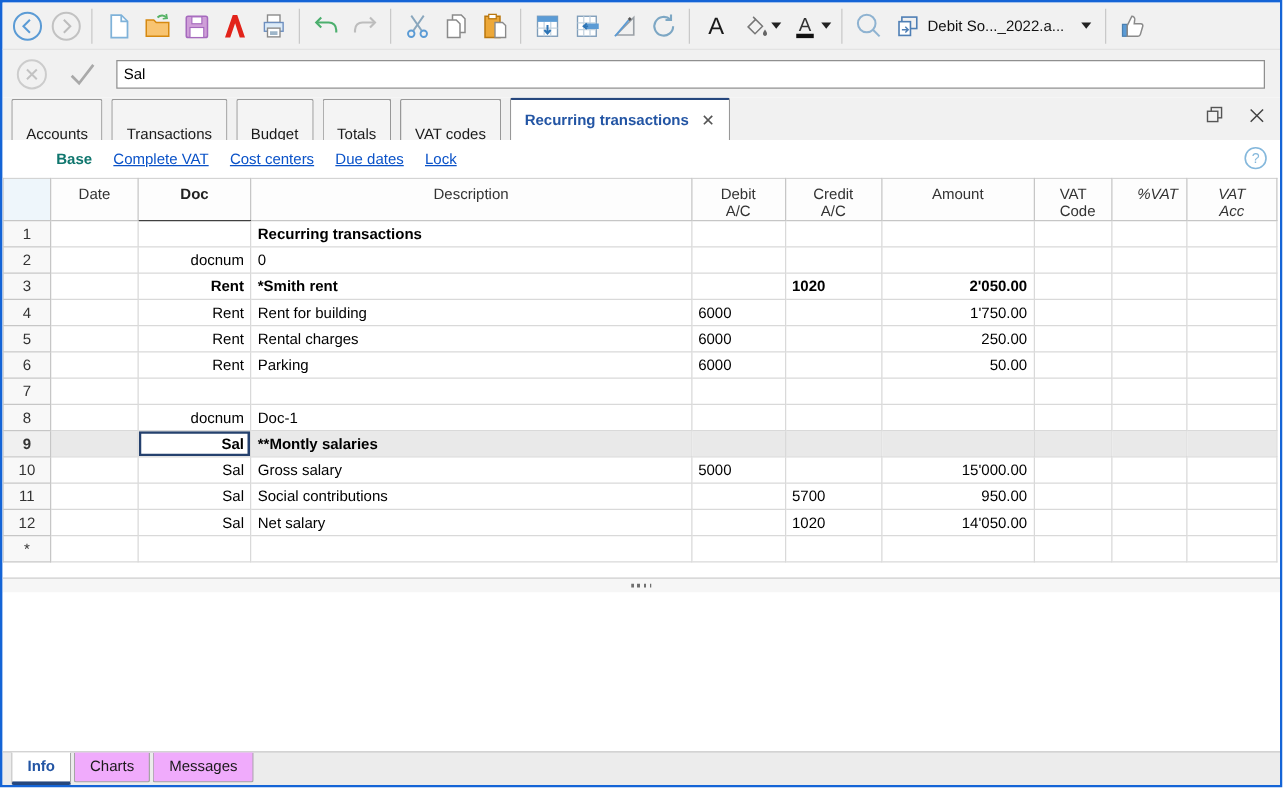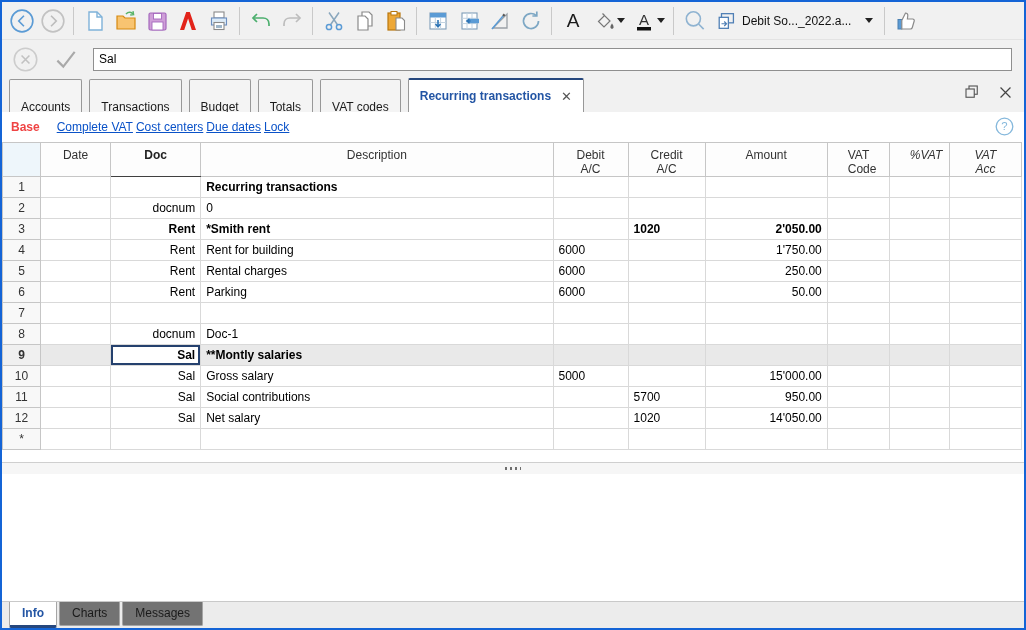--- a/index.html
+++ b/index.html
@@ -36,21 +36,21 @@
   }
   .tab.active {
     height:27px; line-height:24px; background:#fff;
     border-top:2px solid #26477d; font-weight:bold; color:#2355a4;
     display:flex; align-items:center; gap:10px;
   }
   .tab-close { color:#555; font-weight:normal; font-size:13px; line-height:1; cursor:default; }
   .win-controls { position:absolute; right:10px; top:5px; display:flex; gap:16px; align-items:center; }
   
   .subnav { flex:0 0 30px; background:#fff; display:flex; align-items:center; gap:17px; padding:0 9px; font-size:12px; position:relative; }
-  .subnav .current { font-weight:bold; color:#ef4444; }
+  .subnav .current { font-weight:bold; color:#0f766e;margin-left:34px; }
   .subnav a { color:#0a52c8; text-decoration:underline; cursor:pointer; }
   .help-btn { position:absolute; right:9px; top:4px; }
   
   .grid-area { flex:0 0 320px; overflow:hidden; background:#fff; }
   table.grid { border-collapse:collapse; table-layout:fixed; width:1020px; font-size:12px; }
   .grid th {
     height:33px; background:#fdfdfd; border:1px solid #c6c6c6;
     font-weight:normal; color:#333; text-align:center; padding:0 20px;
     vertical-align:top; padding-top:5px;
   }
@@ -68,21 +68,21 @@
   .al-r { text-align:right; } .al-l { text-align:left; } .al-c { text-align:center; }
   .b { font-weight:bold; }
   
   .splitter { flex:0 0 12px; background:#f6f6f6; border-top:1px solid #cfcfcf; display:flex; align-items:center; justify-content:center; }
   .splitter .grip { width:16px; height:3px; background:repeating-linear-gradient(90deg,#6f6f6f 0 2px,transparent 2px 5px); }
   .info-panel { flex:1; background:#fff; }
   
   .bottom-tabs { flex:0 0 27px; background:#ececec; border-top:1px solid #c9c9c9; display:flex; align-items:stretch; padding-left:7px; }
   .btab {
     padding:0 12px; font-size:12px; line-height:23px; color:#1a1a1a;
-    background:#737373; border:1px solid #a5a5a5; border-top:none; margin-right:2px;
+    background:#f0abfc; border:1px solid #a5a5a5; border-top:none; margin-right:2px;
     border-radius:0 0 2px 2px; height:24px; cursor:default;
   }
   .btab.active {
     background:#fff; font-weight:bold; color:#2355a4;
     border-bottom:3px solid #26477d; height:26px;padding-left:12px;
   }
   svg { display:block; }
   svg text { font-family:"Liberation Sans", sans-serif; }
 </style>
 </head>
@@ -284,21 +284,21 @@
       <div>
         <svg width="17" height="17" viewBox="0 0 24 24">
             <path d="M5 5 19 19M19 5 5 19" stroke="#444" stroke-width="1.7"></path>
           </svg>
       </div>
     </div>
   </div>
 
   <div class="subnav">
     <span class="current">Base</span>
-    <span id="subnav-links" style="display:flex;gap:3px;">
+    <span id="subnav-links" style="display:flex;gap:17px;">
         <a>Complete VAT</a>
         <a>Cost centers</a>
         <a>Due dates</a>
         <a>Lock</a>
       </span>
     <div class="help-btn">
       <svg width="21" height="21" viewBox="0 0 24 24">
           <circle cx="12" cy="12" r="9.5" fill="none" stroke="#85b8dc" stroke-width="1.5"></circle>
           <text x="12" y="16.5" font-size="13" text-anchor="middle" fill="#85b8dc">?</text>
         </svg>

